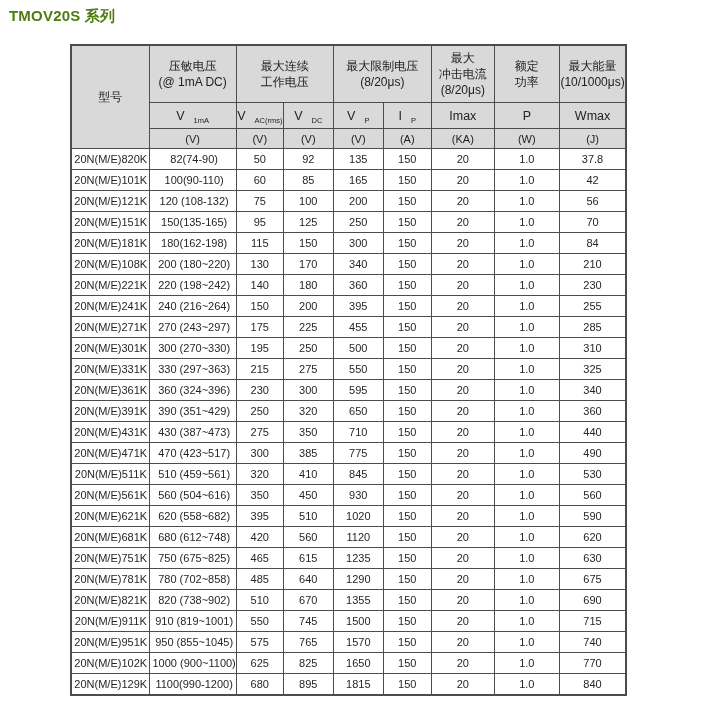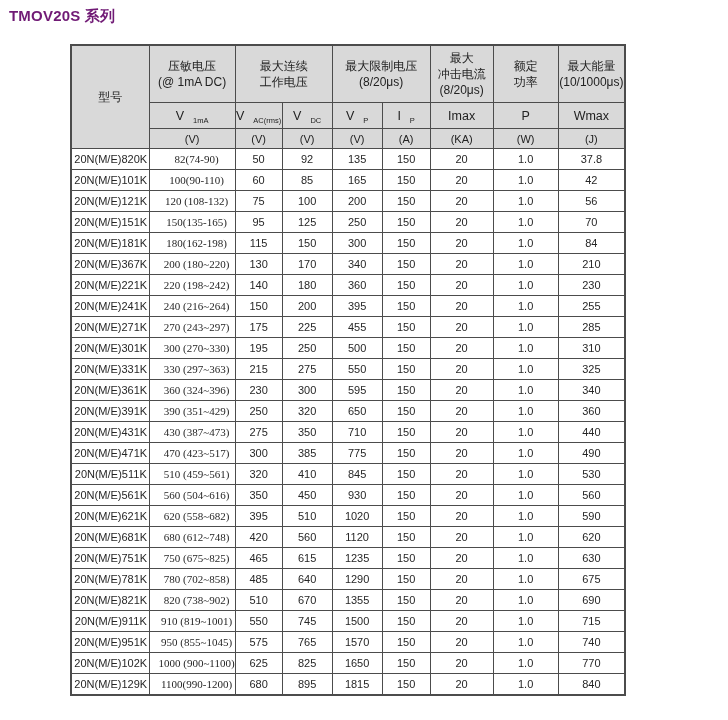--- a/index.html
+++ b/index.html
@@ -13,21 +13,21 @@
     position: relative;
     font-family: "Liberation Sans", sans-serif;
     color: #1c1c1c;
   }
   .page-title {
     position: absolute;
     left: 9px;
     top: 7px;
     font-size: 15px;
     font-weight: bold;
-    color: #701a75;
+    color: #4d7c0f;
     letter-spacing: 0.2px;
   }
   table.spec-table {
     position: absolute;
     left: 70px;
     top: 44px;
     border-collapse: collapse;
     table-layout: fixed;
     border: 2px solid #4c4c4c;
   }
@@ -70,22 +70,21 @@
     background: #ffffff;
     color: #262626;
     white-space: nowrap;
   }
   td.c-model {
     text-align: left;
     padding-left: 1px;
   }
   td.c-v1ma {
     text-align: left;
-    padding-left: 9px;
-    font-family: Liberation Serif, serif;
+    padding-left: 3px;
   }
 </style>
 </head>
 <body>
 
 <div class="page-title">TMOV20S 系列</div>
 
 <table class="spec-table">
   <colgroup>
     <col style="width:78px">
@@ -186,21 +185,21 @@
         <td class="c-v1ma">180(162-198)</td>
         <td>115</td>
         <td>150</td>
         <td>300</td>
         <td>150</td>
         <td>20</td>
         <td>1.0</td>
         <td>84</td>
       </tr>
       <tr>
-        <td class="c-model">20N(M/E)367K</td>
+        <td class="c-model">20N(M/E)108K</td>
         <td class="c-v1ma">200 (180~220)</td>
         <td>130</td>
         <td>170</td>
         <td>340</td>
         <td>150</td>
         <td>20</td>
         <td>1.0</td>
         <td>210</td>
       </tr>
       <tr>

